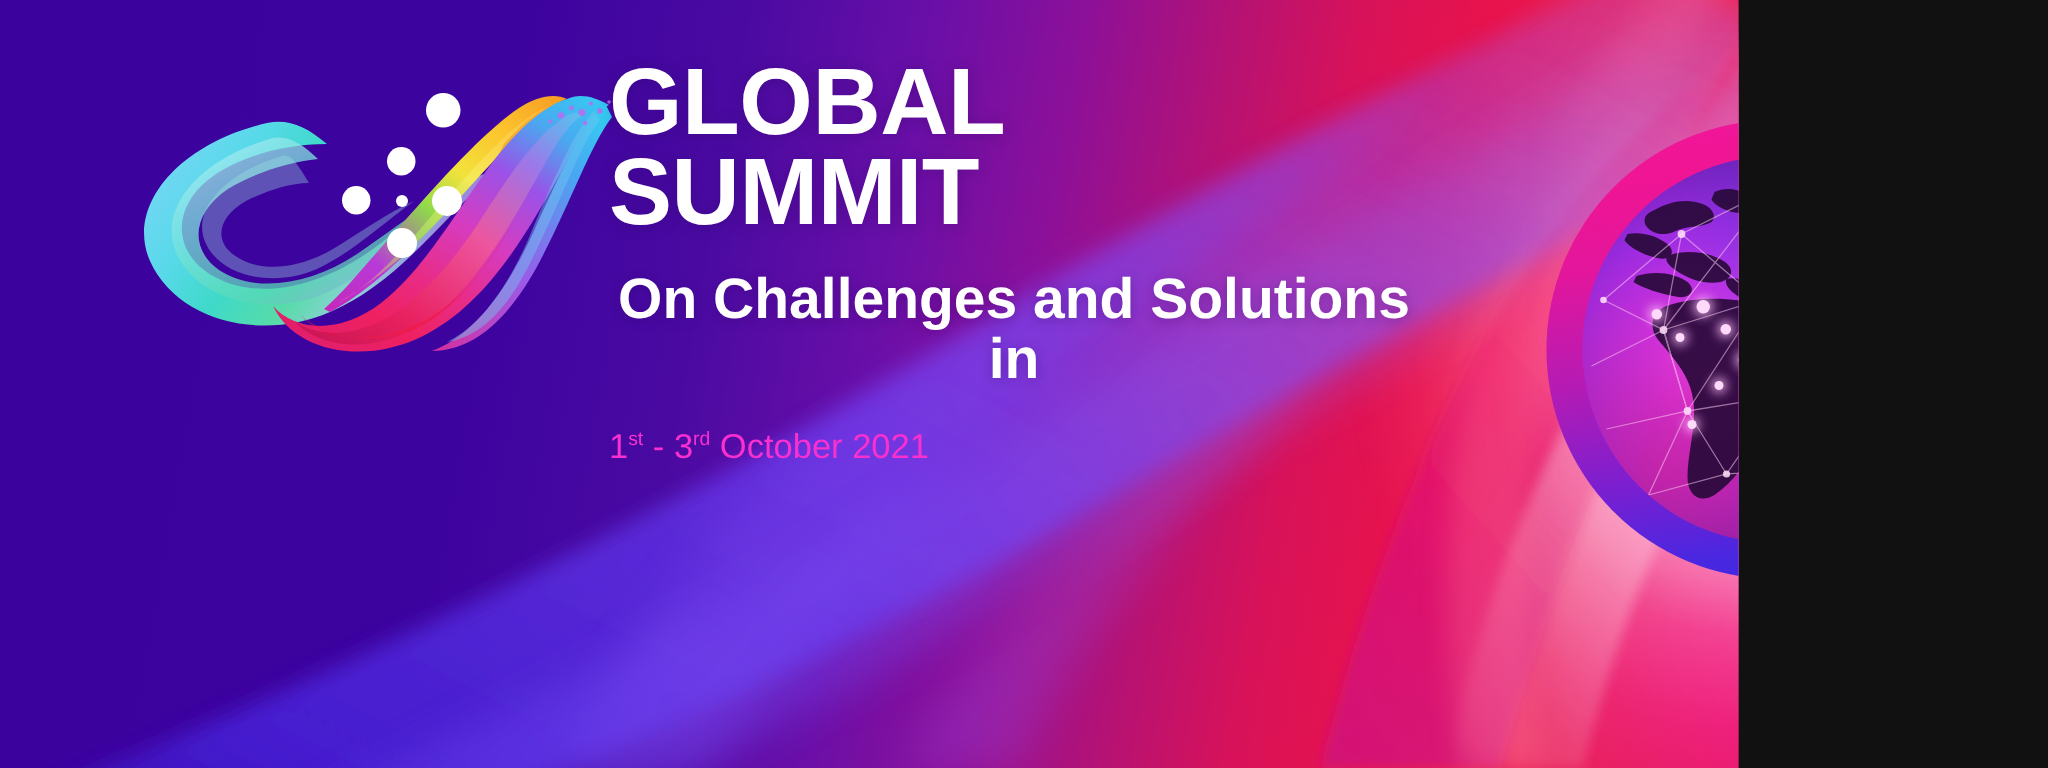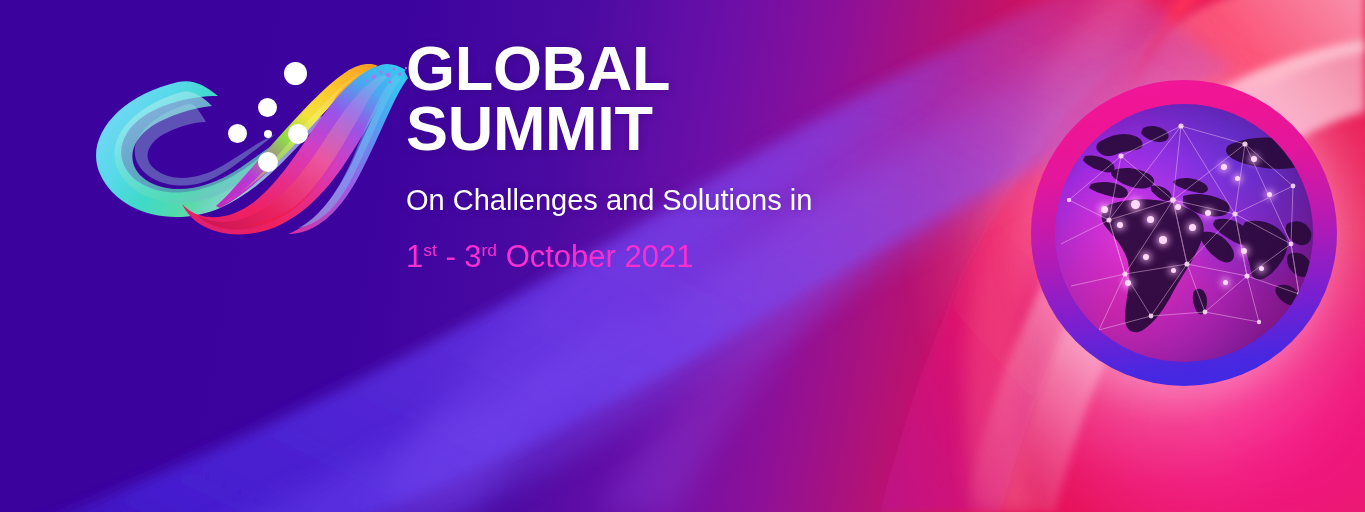--- a/index.html
+++ b/index.html
@@ -1,20 +1,20 @@
 <!DOCTYPE html>
 <html><head>
 <meta charset="utf-8">
 <style>
   html, body {
     margin: 0; padding: 0; background: #111;
   }
   #banner {
     position: relative;
-    width: 1365px;
+    width: 1159px;
     height: 512px;
     overflow: hidden;
     font-family: "Liberation Sans", sans-serif;
     background: #7f1d1d;
   }
 
   
   .bg-base {
     position: absolute; inset: 0;
     background:
@@ -97,31 +97,32 @@
     font-weight: bold;
     font-size: 63px;
     line-height: 60px;
     letter-spacing: -0.3px;
     margin: 0;
     white-space: nowrap;
     text-shadow: 0 1px 10px rgba(40,0,90,0.30);
   }
   .subtitle {
     color: #ffffff;
-    font-weight: normal;
-    font-size: 29px;
+    font-weight: bold;
+    font-size: 38px;
     line-height: 40px;
     margin: 0;
     padding-top: 22px;
     text-shadow: 0 1px 8px rgba(40,0,90,0.30);
+    text-align: center;
   }
   .date {
     color: #f92fd0;
     font-weight: normal;
-    font-size: 31px;
+    font-size: 23px;
     line-height: 36px;
     margin: 0;
     padding-top: 19px;
     white-space: nowrap;
   }
   .date sup {
     font-size: 0.56em;
     vertical-align: super;
     line-height: 0;
   }

